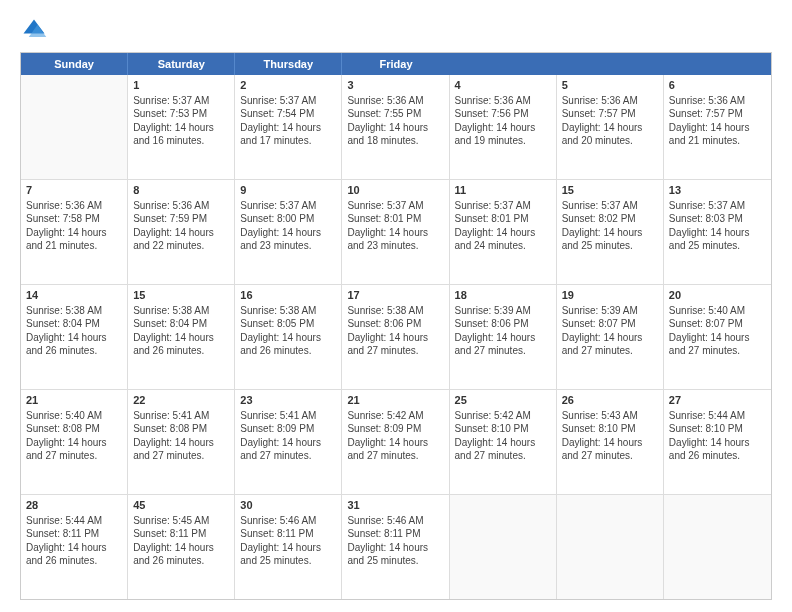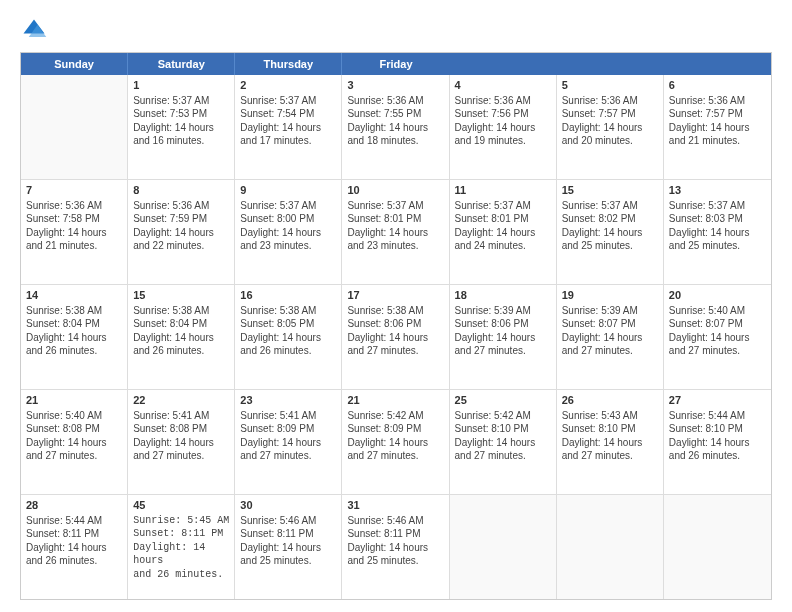--- a/index.html
+++ b/index.html
@@ -337,21 +337,21 @@
         <div class="cal-row">
           <div class="cal-cell">
             <span class="day-num">28</span>
             <div class="cell-info" style="white-space: pre-line;">Sunrise: 5:44 AM
 Sunset: 8:11 PM
 Daylight: 14 hours
 and 26 minutes.</div>
           </div>
           <div class="cal-cell">
             <span class="day-num">45</span>
-            <div class="cell-info" style="white-space: pre-line; font-family: Liberation Mono, monospace;">Sunrise: 5:45 AM
+            <div class="cell-info" style="white-space: pre-line;">Sunrise: 5:45 AM
 Sunset: 8:11 PM
 Daylight: 14 hours
 and 26 minutes.</div>
           </div>
           <div class="cal-cell">
             <span class="day-num">30</span>
             <div class="cell-info" style="white-space: pre-line;">Sunrise: 5:46 AM
 Sunset: 8:11 PM
 Daylight: 14 hours
 and 25 minutes.</div>

